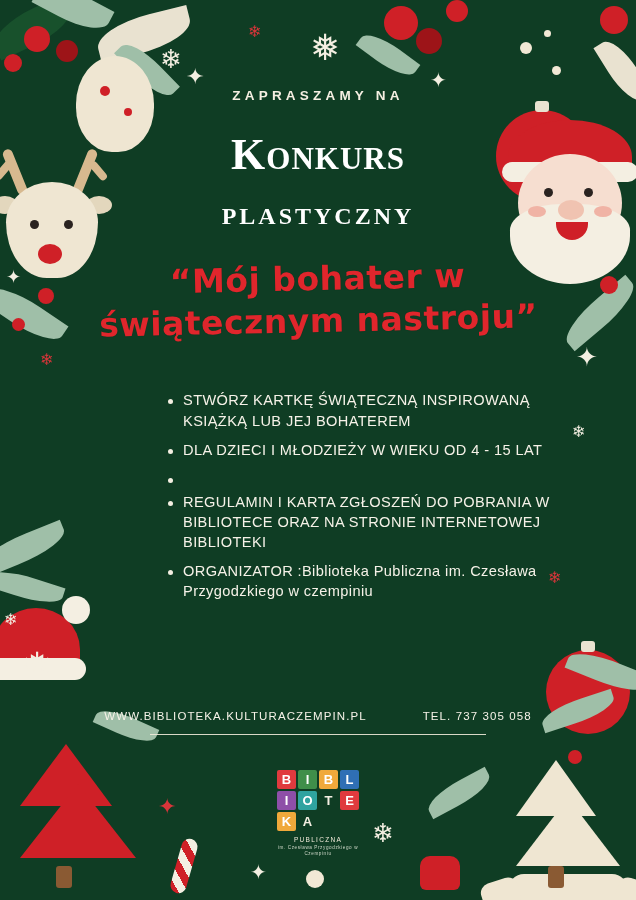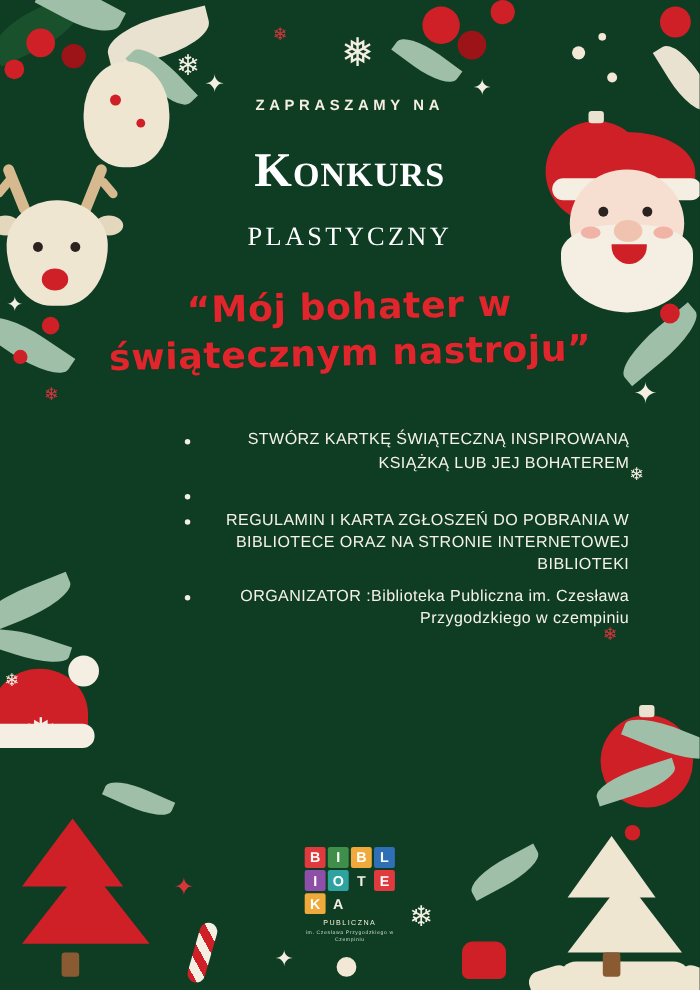--- a/index.html
+++ b/index.html
@@ -269,21 +269,21 @@
     font-weight: 700;
     letter-spacing: 1px;
     color: #ffffff;
     font-variant: small-caps;
   }
 
   .title-sub {
     margin-top: 14px;
     font-family: "Liberation Serif", serif;
     font-size: 34px;
-    font-weight: 400;
+    font-weight: 700;
     letter-spacing: 3px;
     color: #ffffff;
     font-variant: small-caps;
   }
 
   .quote {
     margin-top: 26px;
     color: #e0262c;
     font-family: "DejaVu Sans", sans-serif;
     font-weight: 700;
@@ -291,21 +291,21 @@
     line-height: 1.28;
     letter-spacing: 0.5px;
     transform: rotate(-1.2deg);
     text-shadow: 0 0 1px rgba(0,0,0,0.25);
   }
   .quote .l2 { display: block; }
 
   .bullets {
     margin: 48px auto 0 28px;
     max-width: 430px;
-    text-align: right;
+    text-align: left;
     padding-left: 76px;
   }
   .bullet {
     display: flex;
     align-items: flex-start;
     gap: 10px;
     margin-bottom: 9px;
   }
   .bullet .dot {
     flex: 0 0 auto;
@@ -520,32 +520,43 @@
       <span class="l2">świątecznym nastroju”</span>
     </div>
 
     <div class="bullets">
       <div class="bullet">
         <span class="dot"></span>
         <span class="txt">STWÓRZ KARTKĘ ŚWIĄTECZNĄ INSPIROWANĄ KSIĄŻKĄ LUB JEJ BOHATEREM</span>
       </div>
       <div class="bullet">
         <span class="dot"></span>
+        <span class="txt">DLA DZIECI I MŁODZIEŻY W WIEKU OD 4 - 15 LAT</span>
+      </div>
+      <div class="bullet">
+        <span class="dot"></span>
       </div>
       <div class="bullet">
         <span class="dot"></span>
         <span class="txt">REGULAMIN I KARTA ZGŁOSZEŃ DO POBRANIA W BIBLIOTECE ORAZ NA STRONIE INTERNETOWEJ BIBLIOTEKI</span>
       </div>
       <div class="bullet">
         <span class="dot"></span>
         <span class="txt">ORGANIZATOR :Biblioteka Publiczna im. Czesława Przygodzkiego w czempiniu</span>
       </div>
     </div>
   </div>
 
+  <div class="footer">
+    <div class="footer-row">
+      <span>WWW.BIBLIOTEKA.KULTURACZEMPIN.PL</span>
+      <span>TEL. 737 305 058</span>
+    </div>
+    <div class="footer-rule"></div>
+  </div>
 
   <div class="logo">
     <div class="logo-grid">
       <span class="logo-cell" style="background:#e03a3e;">B</span>
       <span class="logo-cell" style="background:#3f8f4a;">I</span>
       <span class="logo-cell" style="background:#f0a93b;">B</span>
       <span class="logo-cell" style="background:#2f6fb5;">L</span>
       <span class="logo-cell" style="background:#8e4fa8;">I</span>
       <span class="logo-cell" style="background:#2fa3a0;">O</span>
       <span class="logo-cell plain">T</span>

